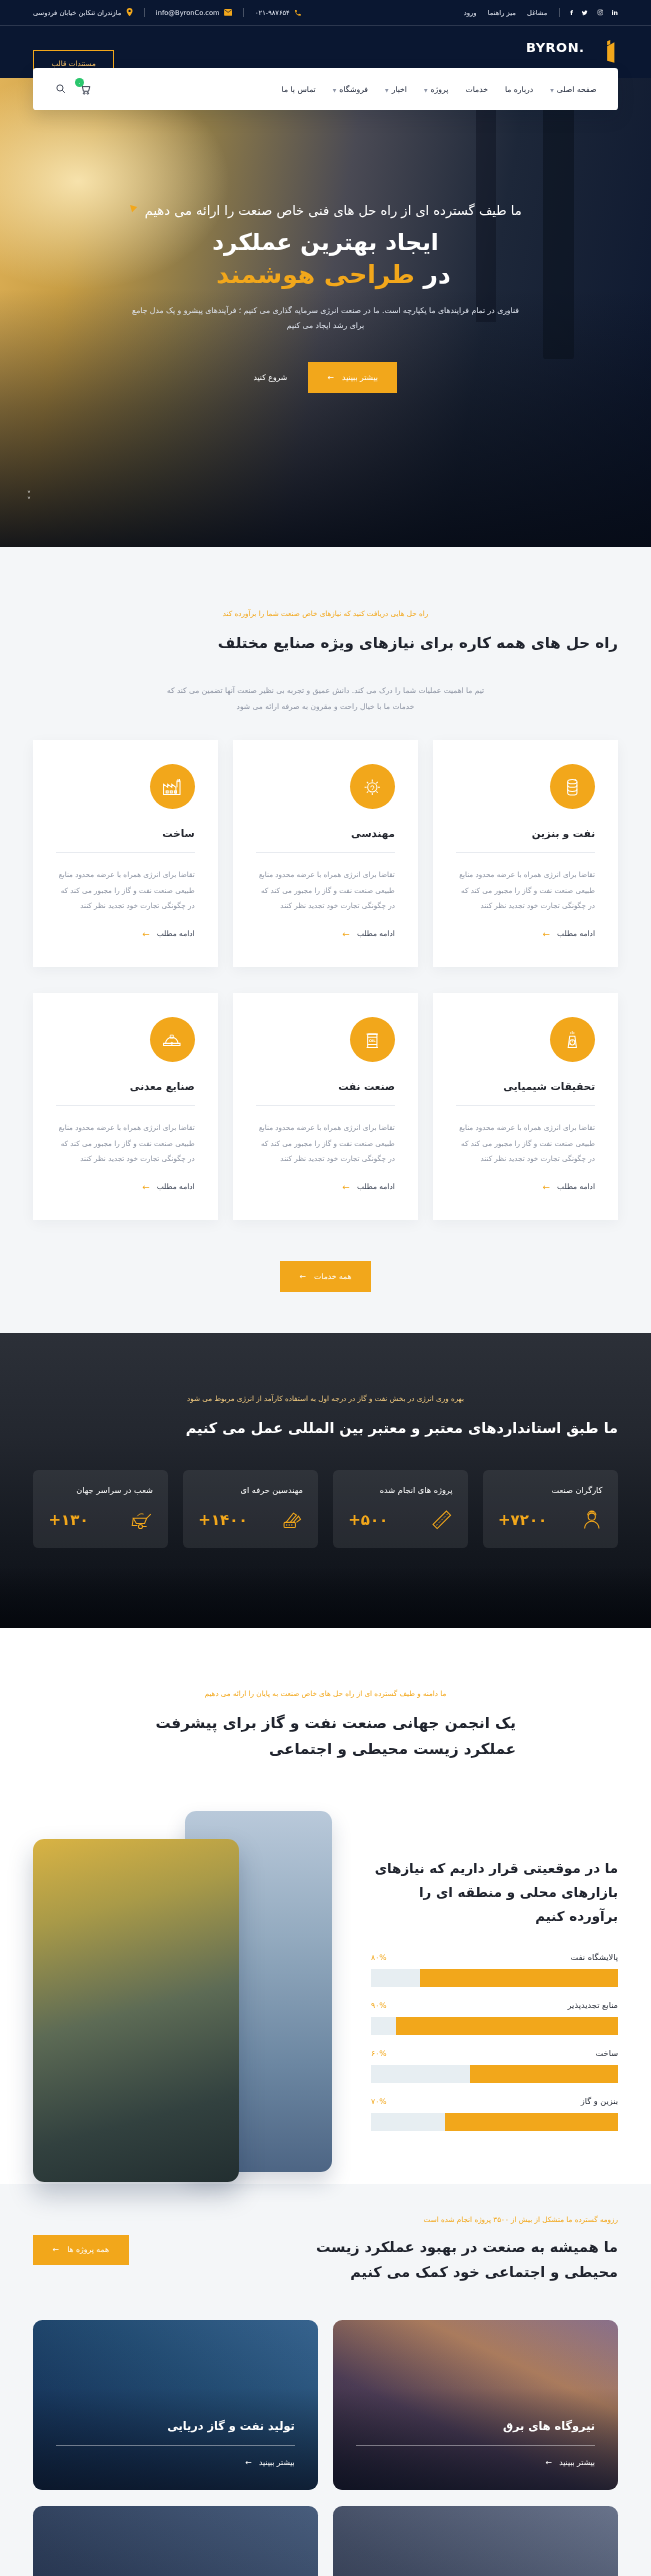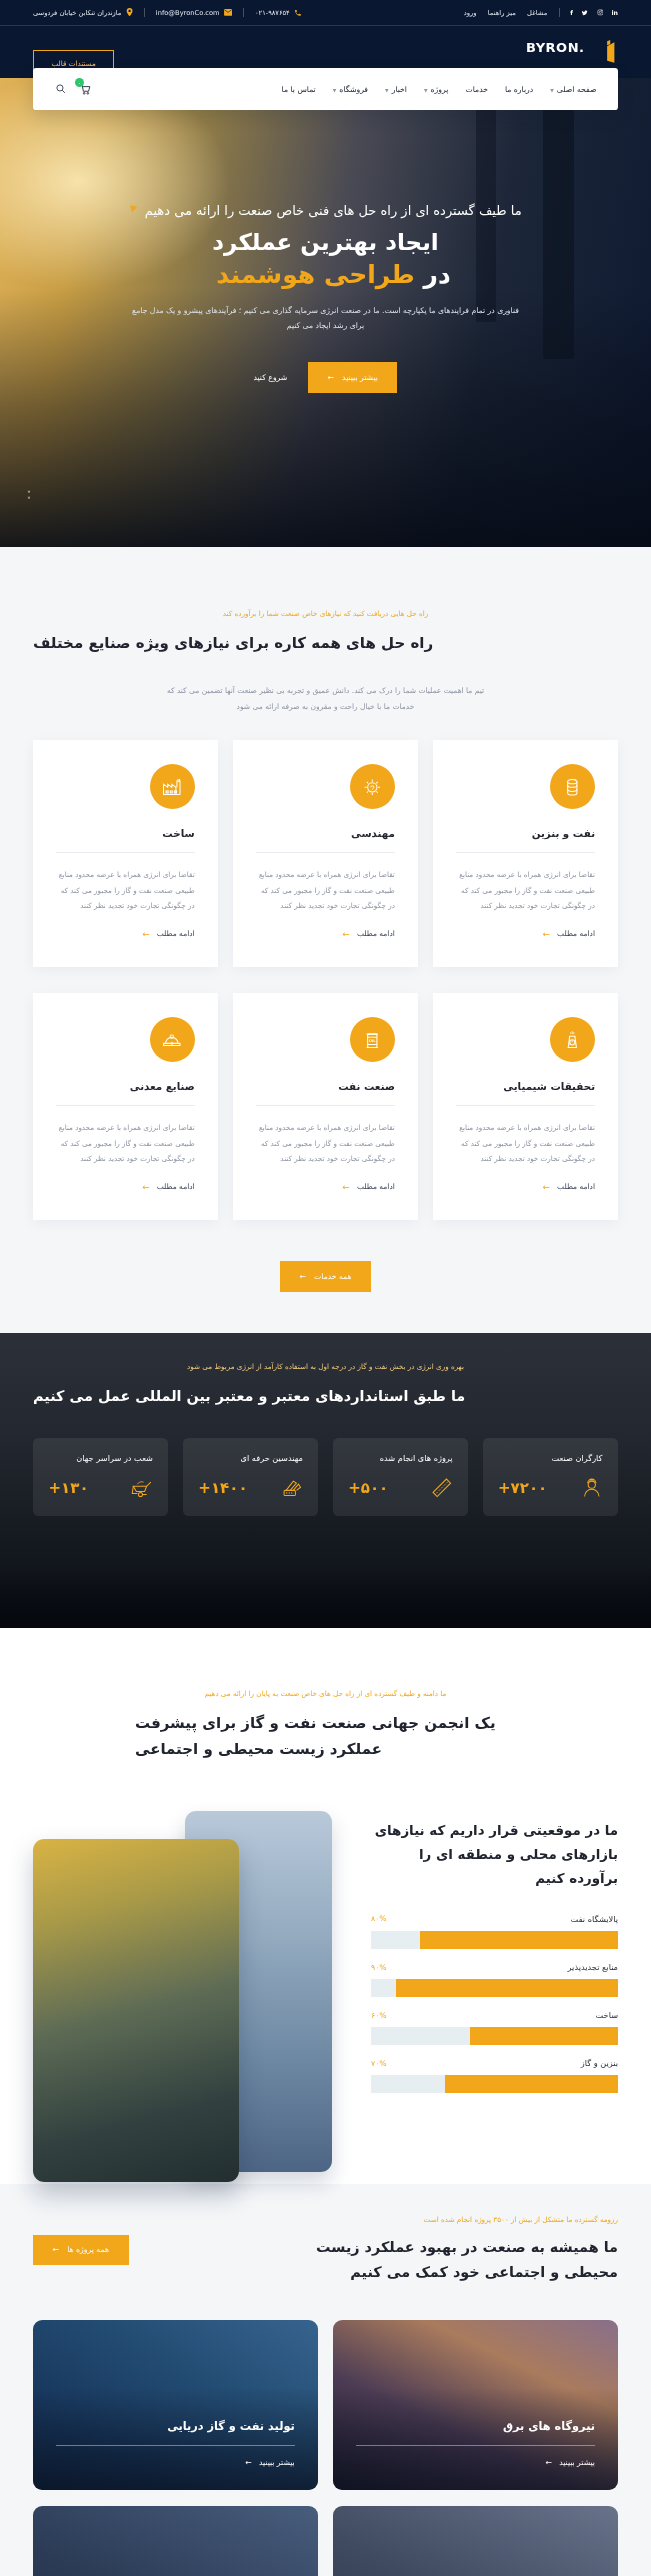--- a/index.html
+++ b/index.html
@@ -49,53 +49,53 @@
   .hero-title2 .hl { color: #F2A71B; }
   .hero-desc { margin: 13.4px auto 0; max-width: 402px; color: #dde2ec; font-size: 7.7px; line-height: 1.95; }
   .hero-actions { margin-top: 29px; display: flex; justify-content: center; align-items: center; gap: 20.6px; }
   .btn-primary { background: #F2A71B; color: #fff; border: none; font-family: inherit; font-size: 7.7px; padding: 10.8px 19.6px; display: inline-flex; align-items: center; gap: 8.2px; cursor: pointer; }
   .btn-ghost-text { background: none; border: none; color: #fff; font-family: inherit; font-size: 7.7px; cursor: pointer; }
   .scroll-ind { position: absolute; left: 27px; bottom: 44px; color: rgba(255,255,255,.85); font-size: 7.7px; line-height: .7; text-align: center; cursor: pointer; }
 
   
   .services { background: #f4f6f8; padding: 62px 0 41px; }
   .kicker { color: #F2A71B; font-size: 7.2px; text-align: center; }
-  .sec-title { margin-top: 13.4px; text-align: left; font-size: 15px; font-weight: bold; color: #20242e; line-height: 1.7; }
+  .sec-title { margin-top: 13.4px; text-align: right; font-size: 15px; font-weight: bold; color: #20242e; line-height: 1.7; }
   .services .sec-sub { margin: 26px auto 0; max-width: 340px; text-align: center; color: #8d94a3; font-size: 7.5px; line-height: 2.1; }
   .cards-grid { margin-top: 26px; display: grid; grid-template-columns: repeat(3, 1fr); gap: 26px 15.5px; }
   .svc-card { background: #fff; height: 227px; padding: 24px 23px; box-shadow: 0 4.1px 13.4px rgba(20,30,60,.05); text-align: right; }
   .svc-icon { width: 45px; height: 45px; border-radius: 50%; background: #F2A71B; display: flex; align-items: center; justify-content: center; color: #fff; }
   .svc-title { margin-top: 17.5px; font-size: 10.3px; font-weight: bold; color: #23262e; }
   .svc-div { border-top: 0.5px solid #e8ebf0; margin: 13.4px 0; }
   .svc-text { color: #8d94a3; font-size: 7.2px; line-height: 2.2; }
   .card-link { margin-top: 14.4px; display: inline-flex; align-items: center; gap: 7.2px; color: #3b4354; font-size: 7.5px; text-decoration: none; }
   .card-link .arr { color: #F2A71B; font-size: 8.8px; }
   .center-btn { display: flex; justify-content: center; margin-top: 41px; }
 
   
-  .stats { height: 295px; overflow: hidden; padding-top: 29px; position: relative;
+  .stats { height: 295px; overflow: hidden; padding-top: 61px; position: relative;
     background: linear-gradient(180deg, #2c3038 0%, #23272f 35%, #14181f 72%, #0b0f16 100%); }
   .stats::after { content: ""; position: absolute; left: 0; right: 0; bottom: 0; height: 62px;
     background: linear-gradient(to top, rgba(4,7,12,.9), rgba(4,7,12,0)); }
   .stats .kicker { color: #f0c97e; }
   .stats .sec-title { color: #fff; font-size: 14.4px; }
   .stats-grid { margin-top: 29px; display: grid; grid-template-columns: repeat(4, 1fr); gap: 14.4px; position: relative; z-index: 2; }
   .stat-card { background: rgba(255,255,255,.08); border-radius: 5.2px; padding: 15.5px 15.5px 17.5px; }
   .stat-label { color: #fff; font-size: 8.2px; }
   .stat-row { margin-top: 13.4px; display: flex; align-items: center; gap: 8.2px; justify-content: space-between; }
   .stat-ic { color: #F2A71B; display: inline-flex; }
   .stat-val { color: #F2A71B; font-size: 15px; font-weight: bold; }
 
   
   .association { background: #fff; padding: 61px 8px 49px; }
   .association .sec-title { max-width: 381px; margin-left: auto; margin-right: auto; }
 
   
   .capability { background: #fff; padding-bottom: 2.1px; }
-  .cap-flex { display: flex; gap: 40px; }
+  .cap-flex { display: flex; gap: 40px; align-items: center; }
   .cap-text { width: 247px; padding-top: 7.2px; }
   .cap-heading { font-size: 13.4px; font-weight: bold; color: #20242e; line-height: 1.8; text-align: right; }
   .bars { margin-top: 23px; }
   .bar-row { margin-bottom: 13.4px; }
   .bar-head { display: flex; justify-content: space-between; align-items: center; }
   .bar-label { color: #2a2f3a; font-size: 8.2px; }
   .bar-pct { color: #F2A71B; font-size: 7.7px; }
   .bar-track { margin-top: 7.2px; height: 17.5px; background: #e7eef2; }
   .bar-fill { height: 100%; background: #F2A71B; }
   .cap-media { flex: 1; position: relative; height: 371px; }

